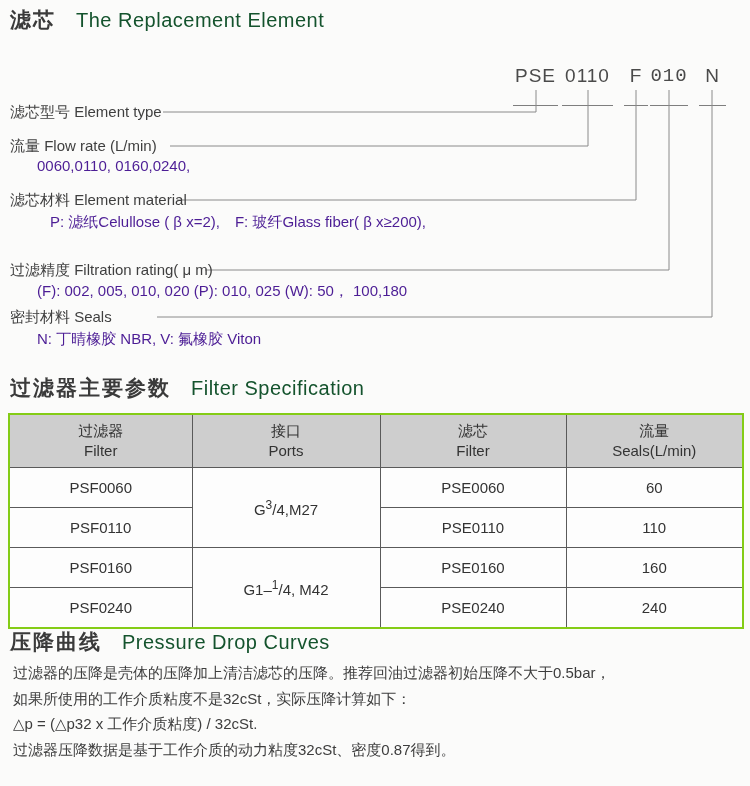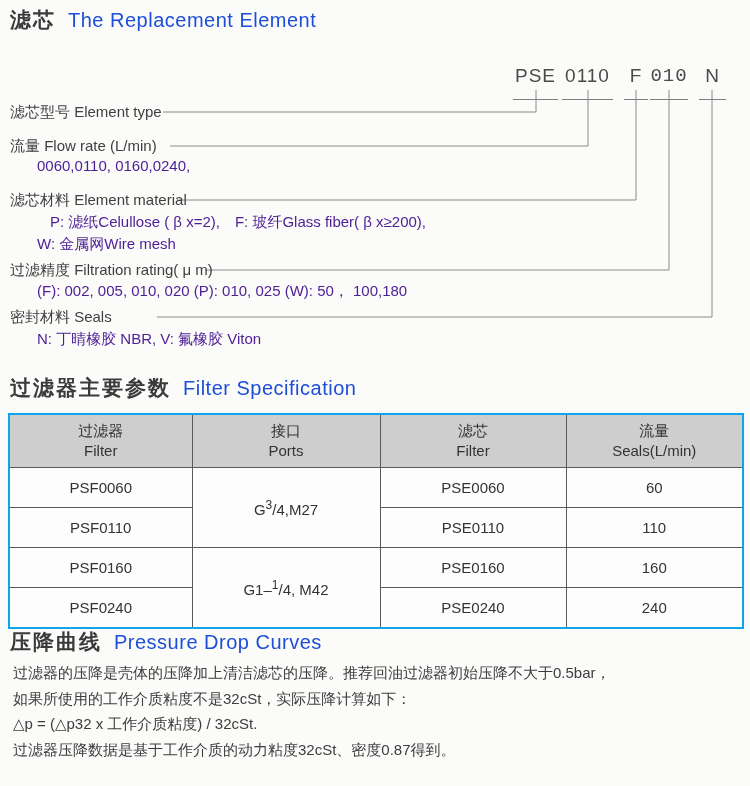--- a/index.html
+++ b/index.html
@@ -9,45 +9,45 @@
     font-family:"Liberation Sans","DejaVu Sans",sans-serif;
     color:#3f3f3f;
     position:relative;
     overflow:hidden;
   }
   #page{position:absolute;inset:0;}
 
   
   .section-heading{position:absolute;left:10px;white-space:nowrap;}
   .heading-zh{font-size:21px;font-weight:bold;color:#3a3a3a;letter-spacing:2px;}
-  .heading-en{font-size:20px;color:#1d4ed8;margin-left:12px;letter-spacing:0.5px;}
+  .heading-en{font-size:20px;color:#14532d;margin-left:20px;letter-spacing:0.5px;}
 
   
   #code-diagram{position:absolute;left:0;top:60px;width:750px;height:312px;}
   .code-seg{
     position:absolute;top:5px;text-align:center;
     font-size:19px;color:#4a4a4a;letter-spacing:1px;
-    padding-bottom:12px;border-bottom:1px solid #7e7e7e;
+    padding-bottom:18px;border-bottom:1px solid #7e7e7e;
   }
   #callout-lines{position:absolute;left:0;top:0;}
   .callout-label{
     position:absolute;left:10px;white-space:nowrap;
     font-size:15px;color:#3f3f3f;
   }
   .callout-detail{
     position:absolute;left:37px;white-space:nowrap;
     font-size:15px;color:#4c1d95;
   }
 
   
   #spec-table{
     position:absolute;left:8px;top:413px;width:734px;
     border-collapse:collapse;table-layout:fixed;
     font-size:15px;color:#333;
-    border:2px solid #0ea5e9;
+    border:2px solid #84cc16;
     background:#fdfdfd;
   }
   #spec-table th,#spec-table td{
     border:1px solid #5a5a5a;text-align:center;vertical-align:middle;
     padding:0;
   }
   #spec-table th{
     background:#cecece;font-weight:normal;height:52px;line-height:20px;
   }
   #spec-table td{height:39px;}
@@ -82,21 +82,20 @@
       <polyline points="157,257 712,257 712,30" fill="none" stroke="#8a8a8a" stroke-width="1"></polyline>
     </svg>
 
     <div class="callout-label" style="top:77px;">流量 Flow rate (L/min)</div>
 
     <div class="callout-label" style="top:43px;">滤芯型号 Element type</div>
     <div class="callout-detail" style="top:97px;">0060,0110, 0160,0240,</div>
 
     <div class="callout-label" style="top:131px;">滤芯材料 Element material</div>
     <div class="callout-detail" style="top:153px;margin-left:13px;">P: 滤纸Celullose ( β x=2),　F: 玻纤Glass fiber( β x≥200),</div>
-    <div class="callout-detail" style="top:175px;">W: 金属网Wire mesh</div>
 
     <div class="callout-label" style="top:201px;">过滤精度 Filtration rating( μ m)</div>
     <div class="callout-detail" style="top:222px;">(F): 002, 005, 010, 020  (P): 010, 025  (W): 50， 100,180</div>
 
     <div class="callout-label" style="top:248px;">密封材料 Seals</div>
     <div class="callout-detail" style="top:270px;">N: 丁晴橡胶 NBR, V: 氟橡胶 Viton</div>
   </div>
 
   <div class="section-heading" style="top:374px;">
     <span class="heading-zh">过滤器主要参数</span><span class="heading-en">Filter Specification</span>

